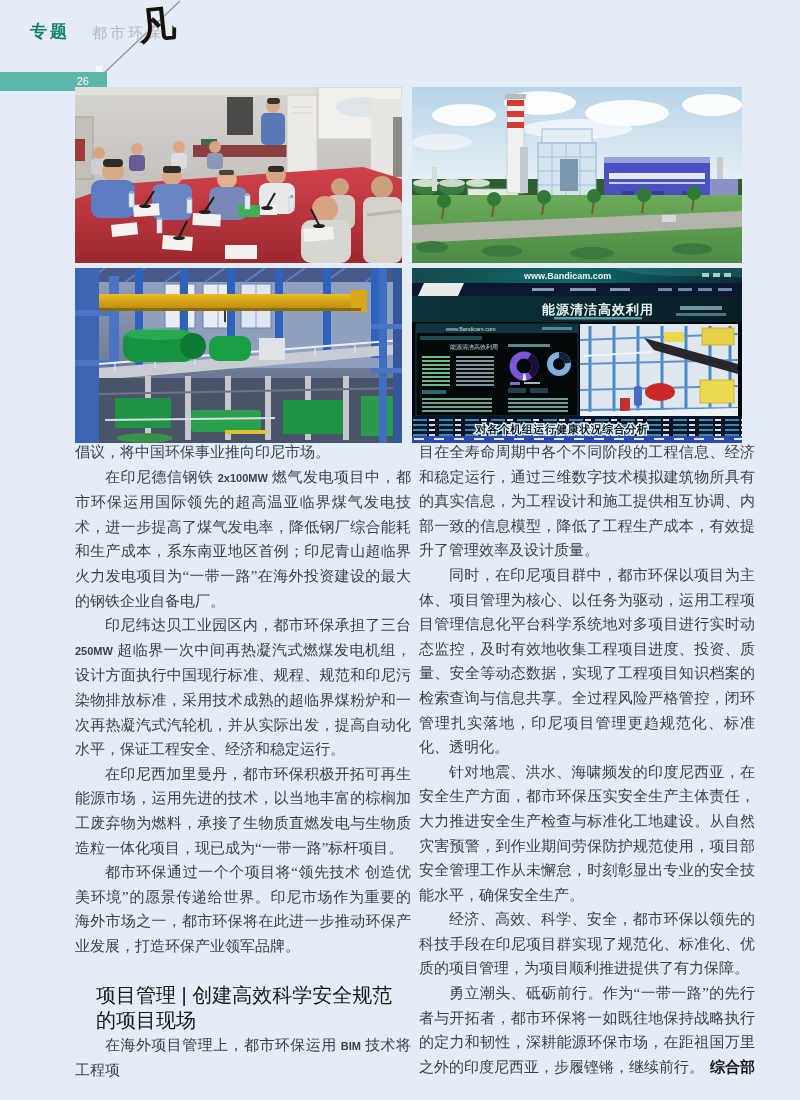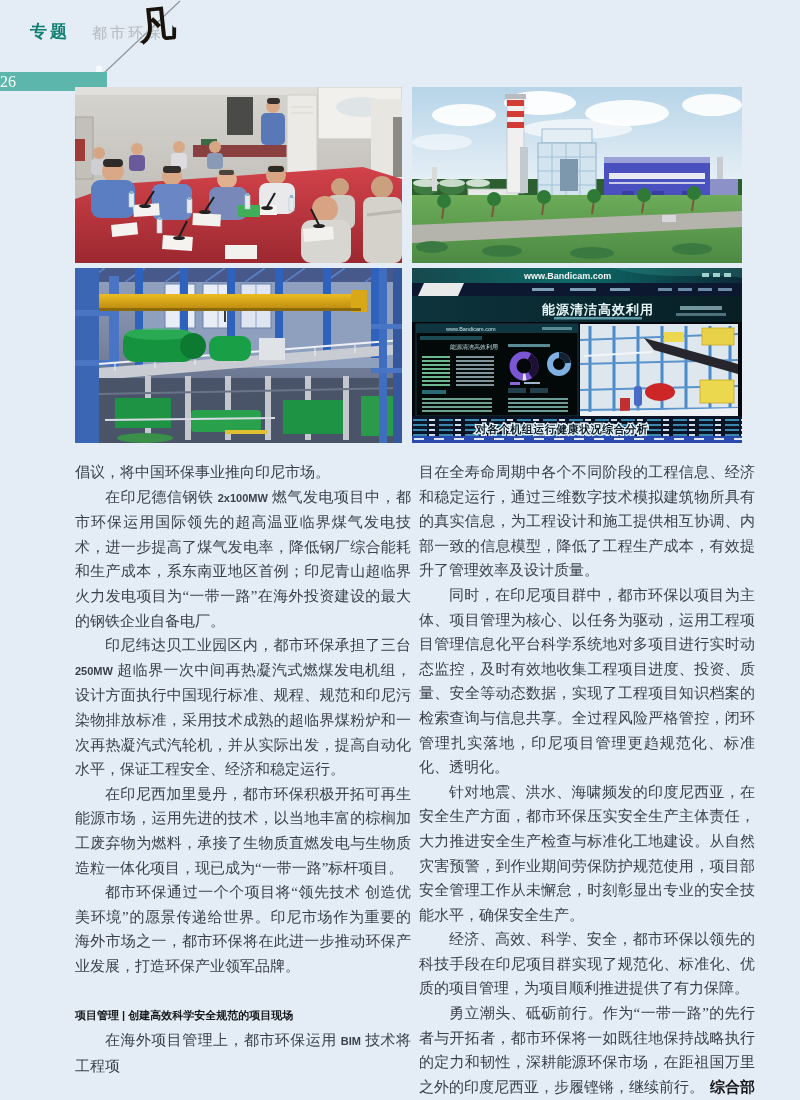--- a/index.html
+++ b/index.html
@@ -24,46 +24,46 @@
   .brand-glyph{
     position:absolute;left:138px;top:6px;
     font-size:38px;font-weight:bold;color:#17120c;
     transform:rotate(-6deg);
     font-family:"Liberation Serif",serif;line-height:1;
   }
   .header-line{position:absolute;left:0;top:0;}
   .page-number-box{
     position:absolute;left:0;top:72px;width:107px;height:19px;
     background:#5cb6ab;color:#ffffff;
-    font-family:Liberation Serif, serif;font-size:16px;
-    text-align:left;line-height:19px;padding-right:0;
+    font-family:Liberation Sans, sans-serif;font-size:11px;
+    text-align:right;line-height:19px;padding-right:0;
   }
   .page-number-box span{display:inline-block;margin-right:18px;}
   .corner-notch{
     position:absolute;left:96px;top:66px;width:6px;height:6px;background:#f6fafc;
   }
   
   .photo{position:absolute;display:block;}
   
-  .column{position:absolute;top:460px;width:336px;}
+  .column{position:absolute;top:440px;width:336px;}
   .col-left{left:75px;}
   .col-right{left:419px;}
   .para{
     margin:0;text-align:justify;
     font-size:15px;line-height:24.6px;
   }
   .para.indent{text-indent:2em;}
   .para b{
     font-family:"Liberation Sans",sans-serif;
     font-size:11px;font-weight:bold;
   }
   .col-heading{
     font-family:"Liberation Sans",sans-serif;
-    font-size:11px;font-weight:bold;color:#16181b;
-    line-height:24.6px;margin-top:25px;
+    font-size:20px;font-weight:normal;color:#16181b;
+    line-height:24.6px;margin-top:25px;margin-left:21px;
   }
   .signature{
     font-family:"Liberation Sans",sans-serif;
     font-weight:bold;font-size:15px;color:#16181b;
     text-align:right;line-height:24.6px;margin-top:-24.6px;
   }
   svg text{font-family:"Liberation Sans",sans-serif;}
 </style>
 </head>
 <body>

